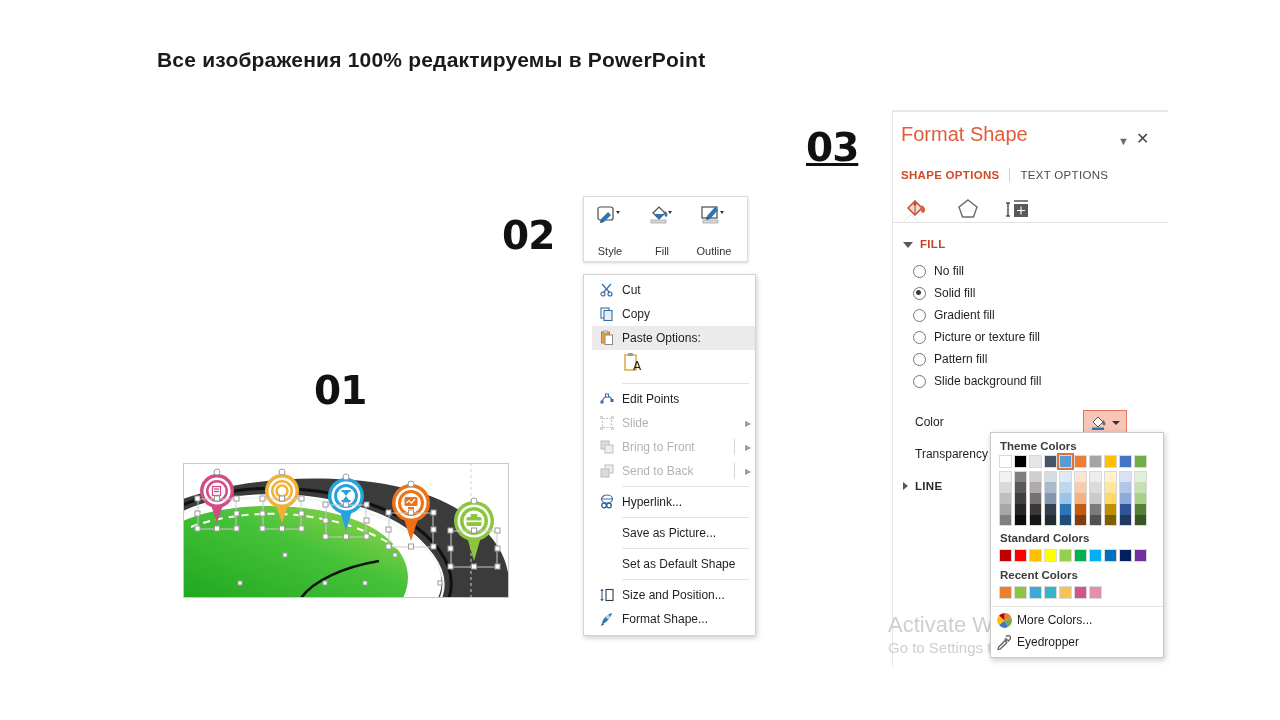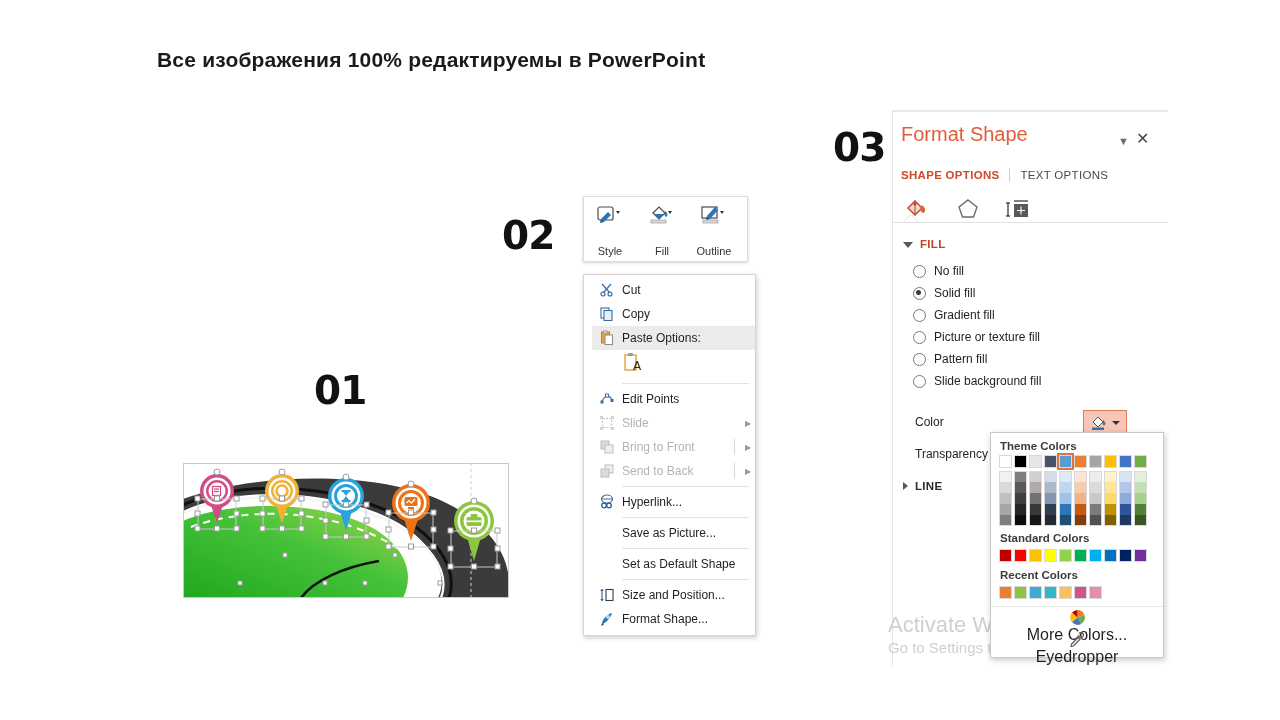--- a/index.html
+++ b/index.html
@@ -17,21 +17,21 @@
     letter-spacing:0.2px;white-space:nowrap;
   }
 
   
   .step-num{
     font-size:39px;font-weight:bold;color:#111111;
     font-family:"DejaVu Sans", sans-serif;letter-spacing:-1px;
   }
   #step-01{left:314px;top:368px;}
   #step-02{left:502px;top:213px;}
-  #step-03{left:833px;top:125px;}
+  #step-03{left:806px;top:125px;text-decoration:underline;}
 
   
   #windows-watermark{
     left:888px;top:612px;color:#cfcfcf;z-index:1;
   }
   #windows-watermark .wm-l1{font-size:22px;line-height:26px;white-space:nowrap;}
   #windows-watermark .wm-l2{font-size:15px;line-height:20px;white-space:nowrap;}
 
   
   #roadmap-infographic{left:183px;top:463px;width:326px;height:135px;}
@@ -154,21 +154,21 @@
   .cd-grid{display:flex;gap:2px;padding:0 8px;}
   .cd-col{display:flex;flex-direction:column;}
   .sw{width:13px;height:13px;border:1px solid #d9d9d9;box-sizing:border-box;}
   .cd-col .sw.main{margin-bottom:3px;}
   .cd-col .sw.var{border-top:none;border-bottom:none;height:11px;}
   .cd-col .sw.var.first{border-top:1px solid #d9d9d9;}
   .cd-col .sw.var.last{border-bottom:1px solid #d9d9d9;}
   .sw.sel{outline:2px solid #e0733a;outline-offset:0px;}
   .cd-row-flat{display:flex;gap:2px;padding:2px 8px 3px 8px;}
   .cd-action{
-    display:flex;align-items:center;height:22px;font-size:16px;color:#1f1f1f;padding-left:0;flex-direction:column;
+    display:flex;align-items:center;height:22px;font-size:12px;color:#1f1f1f;padding-left:0;
   }
   .cd-act-ico{width:26px;display:flex;align-items:center;justify-content:center;flex:none;}
   .cd-hr{height:1px;background:#e6e6e6;margin:4px 0 2px 0;}
 </style>
 </head>
 <body>
 
 <div class="abs" id="slide-title">Все изображения 100% редактируемы в PowerPoint</div>
 
 <div class="abs step-num" id="step-01">01</div>

